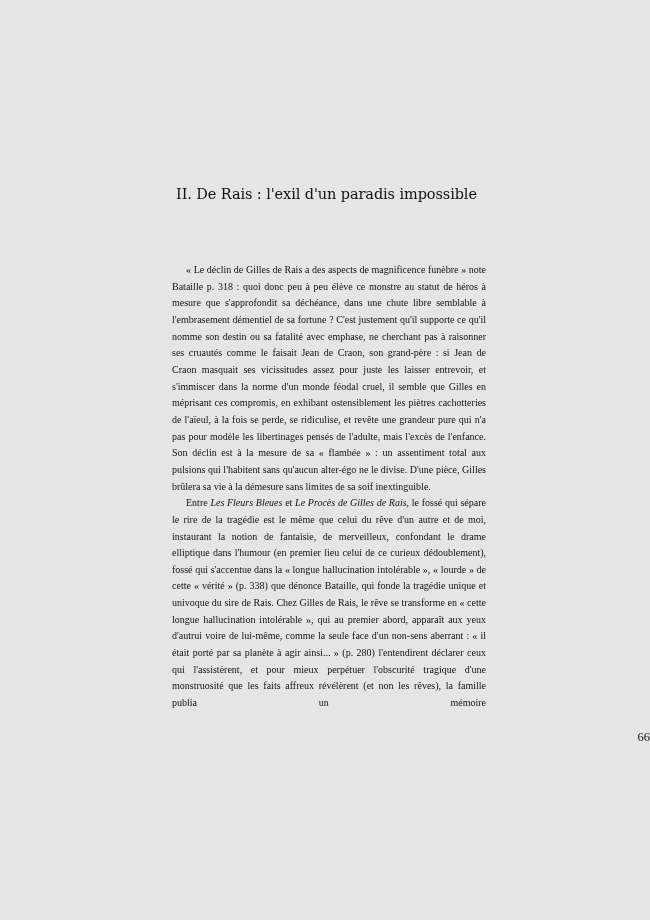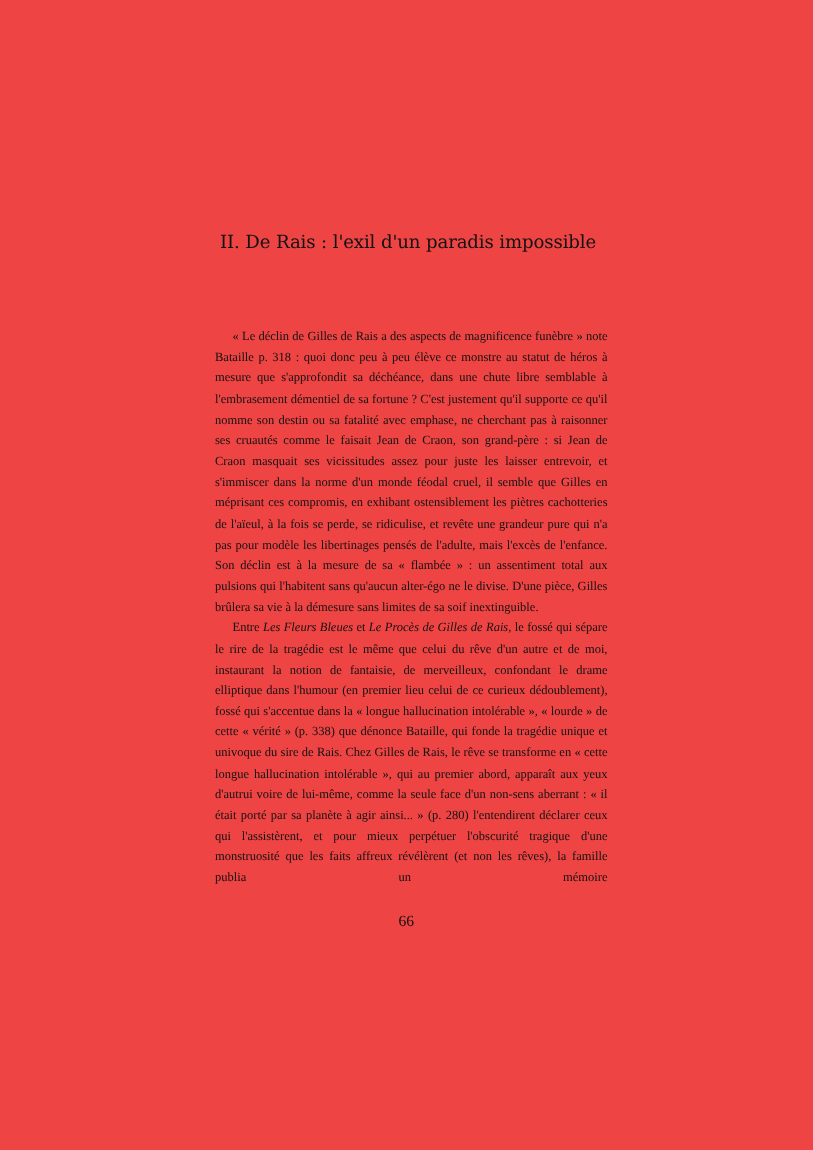--- a/index.html
+++ b/index.html
@@ -1,31 +1,31 @@
 <!DOCTYPE html>
 <html><head>
   <meta charset="utf-8">
   <style>
     html, body { margin:0; padding:0; background:#ffffff; }
     body { width:650px; height:920px; position:relative; overflow:hidden; }
-    .page { position:absolute; left:0; top:0; width:650px; height:920px; background:#ef4444; }
+    .page { position:absolute; left:0; top:0; width:650px; height:920px; background:#e5e5e5; }
     .title {
       position:absolute; left:176px; top:186px;
       font-family:"DejaVu Serif", serif; font-size:14.5px; color:#111;
       white-space:nowrap; letter-spacing:-0.1px;
     }
     .body-text {
       position:absolute; left:172px; top:262px; width:314px;
       font-family:"Liberation Serif", serif; font-size:10px; line-height:16.65px;
       color:#111; text-align:justify;
     }
     .body-text p { margin:0; text-indent:14px; }
     .body-text p.last { text-align-last:justify; }
     .page-number {
-      position:absolute; left:0; width:650px; top:730px; text-align:center;
+      position:absolute; left:0; width:650px; top:730px; text-align:right;
       font-family:"Liberation Serif", serif; font-size:12.5px; color:#111;
     }
   </style>
 </head>
 <body>
 
 <div class="page">
   <div class="title">II. De Rais : l'exil d'un paradis impossible</div>
 
   <div class="body-text">

